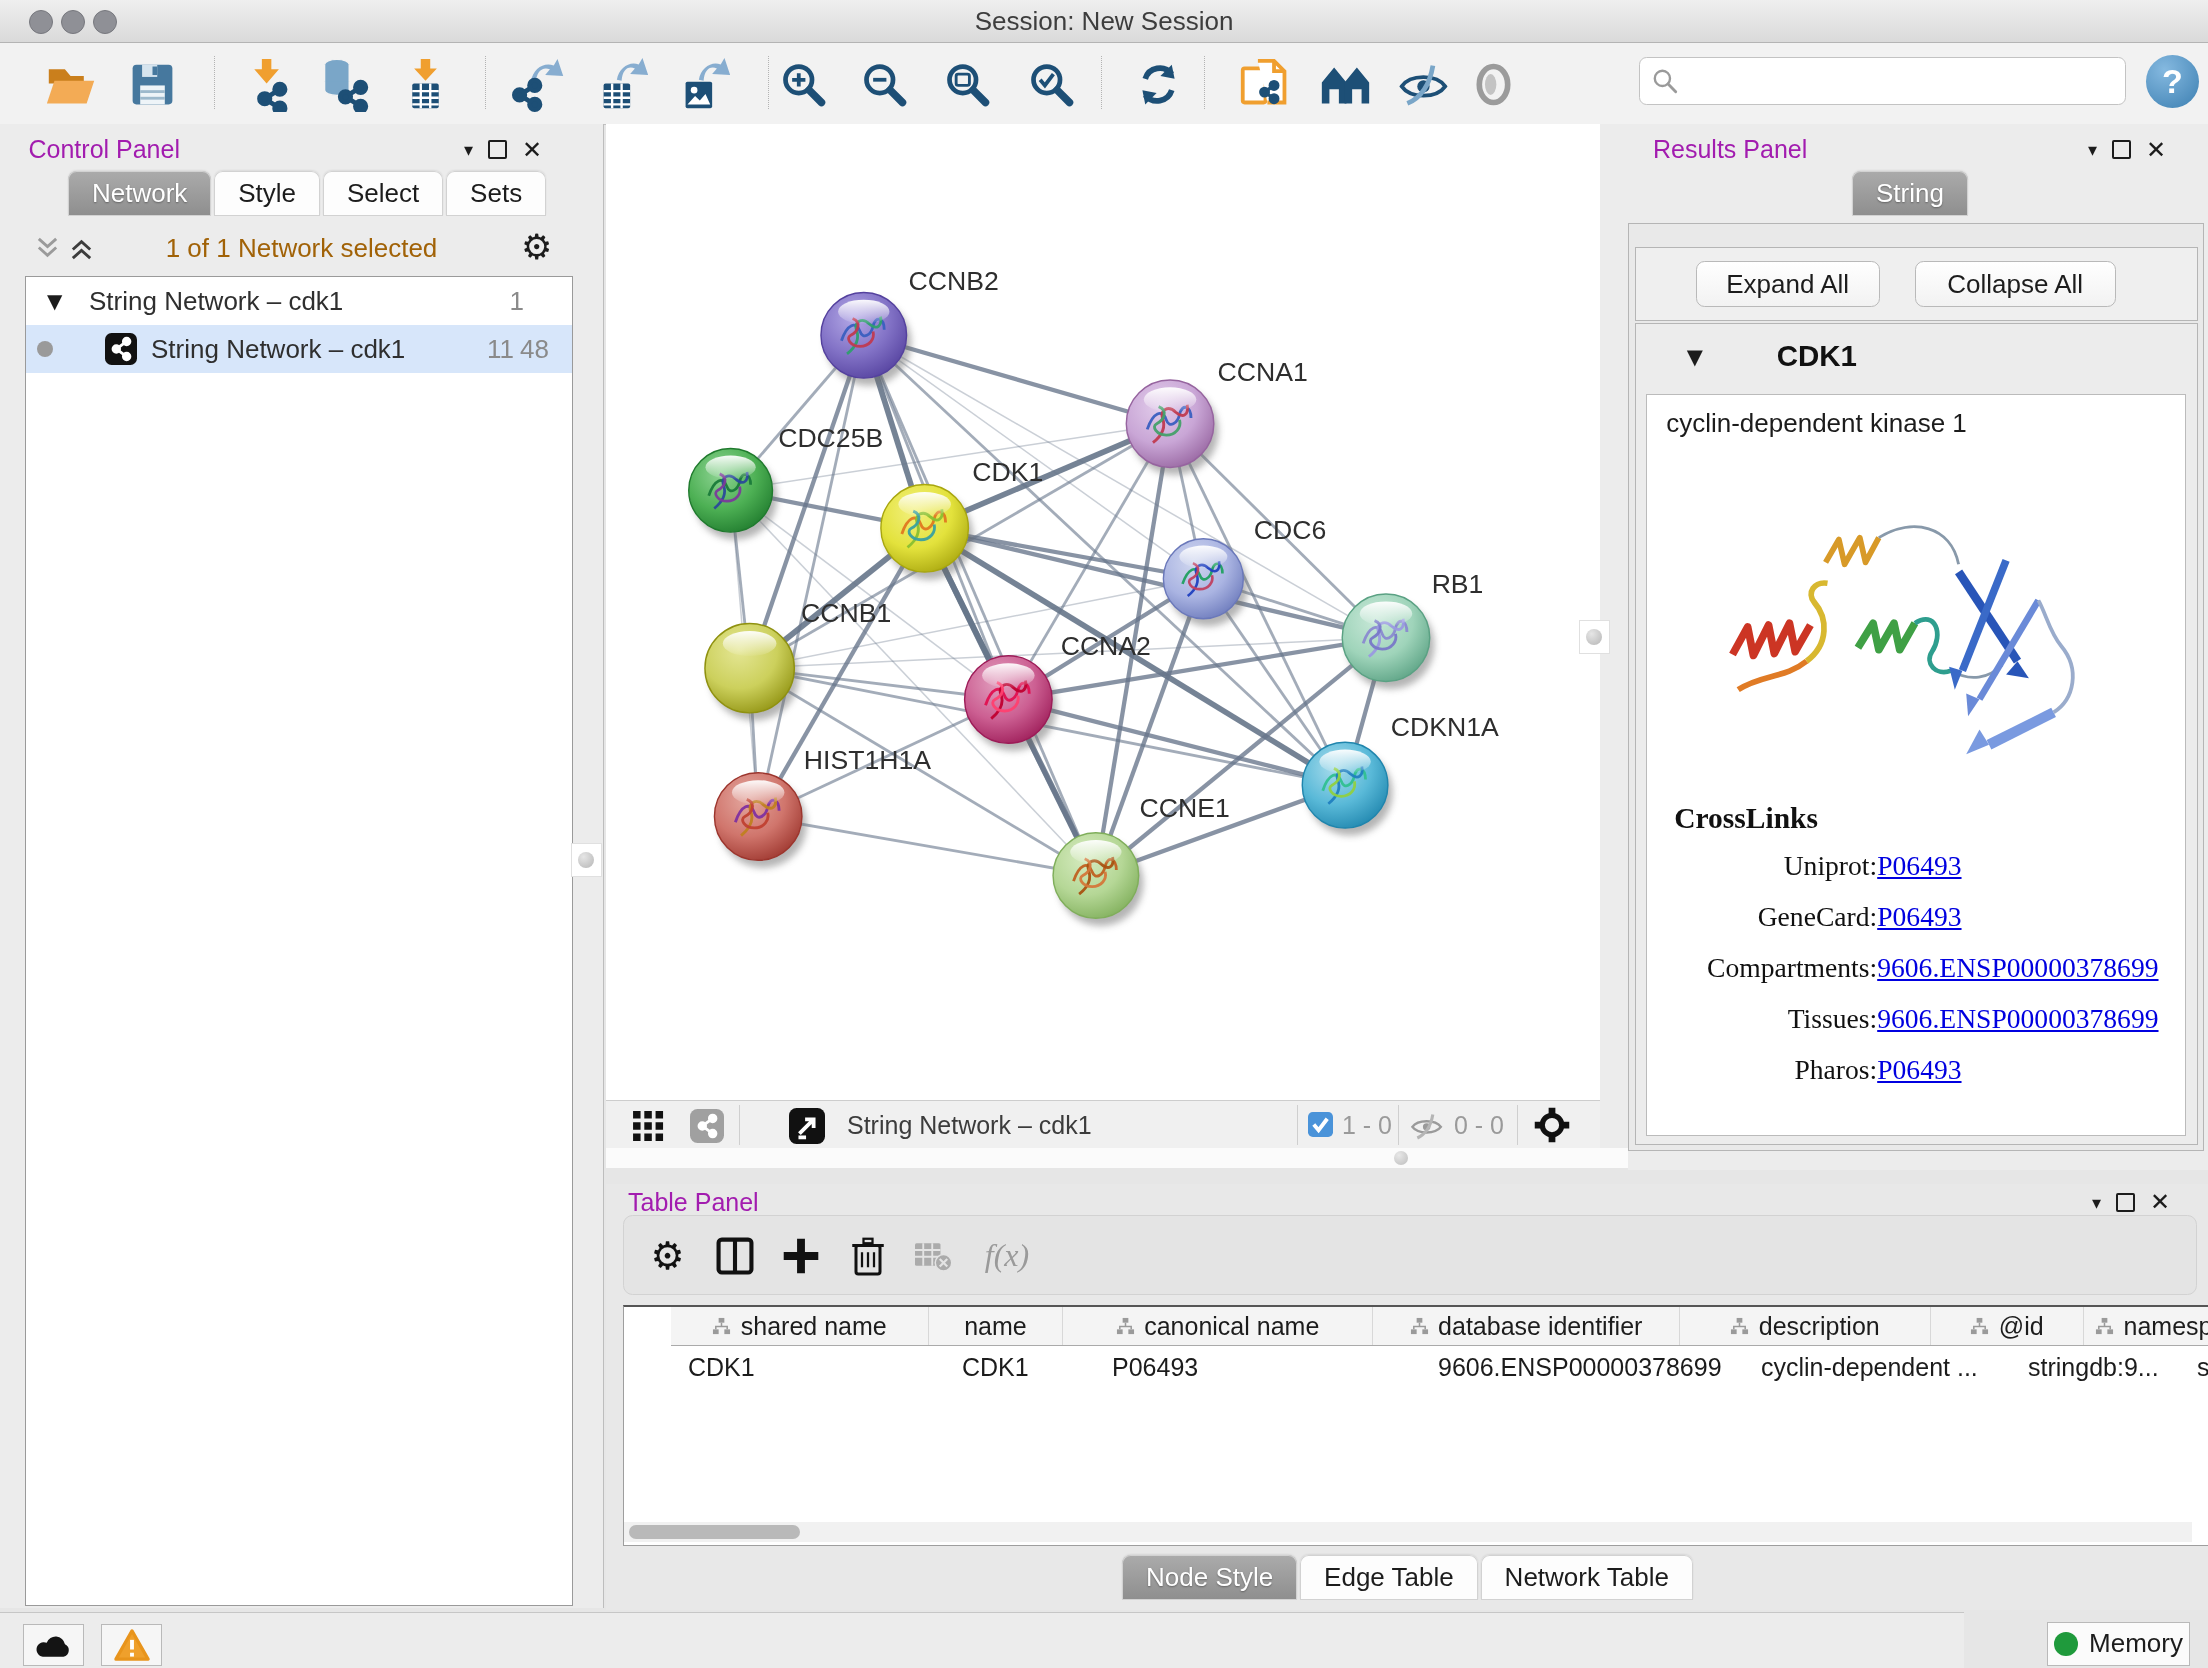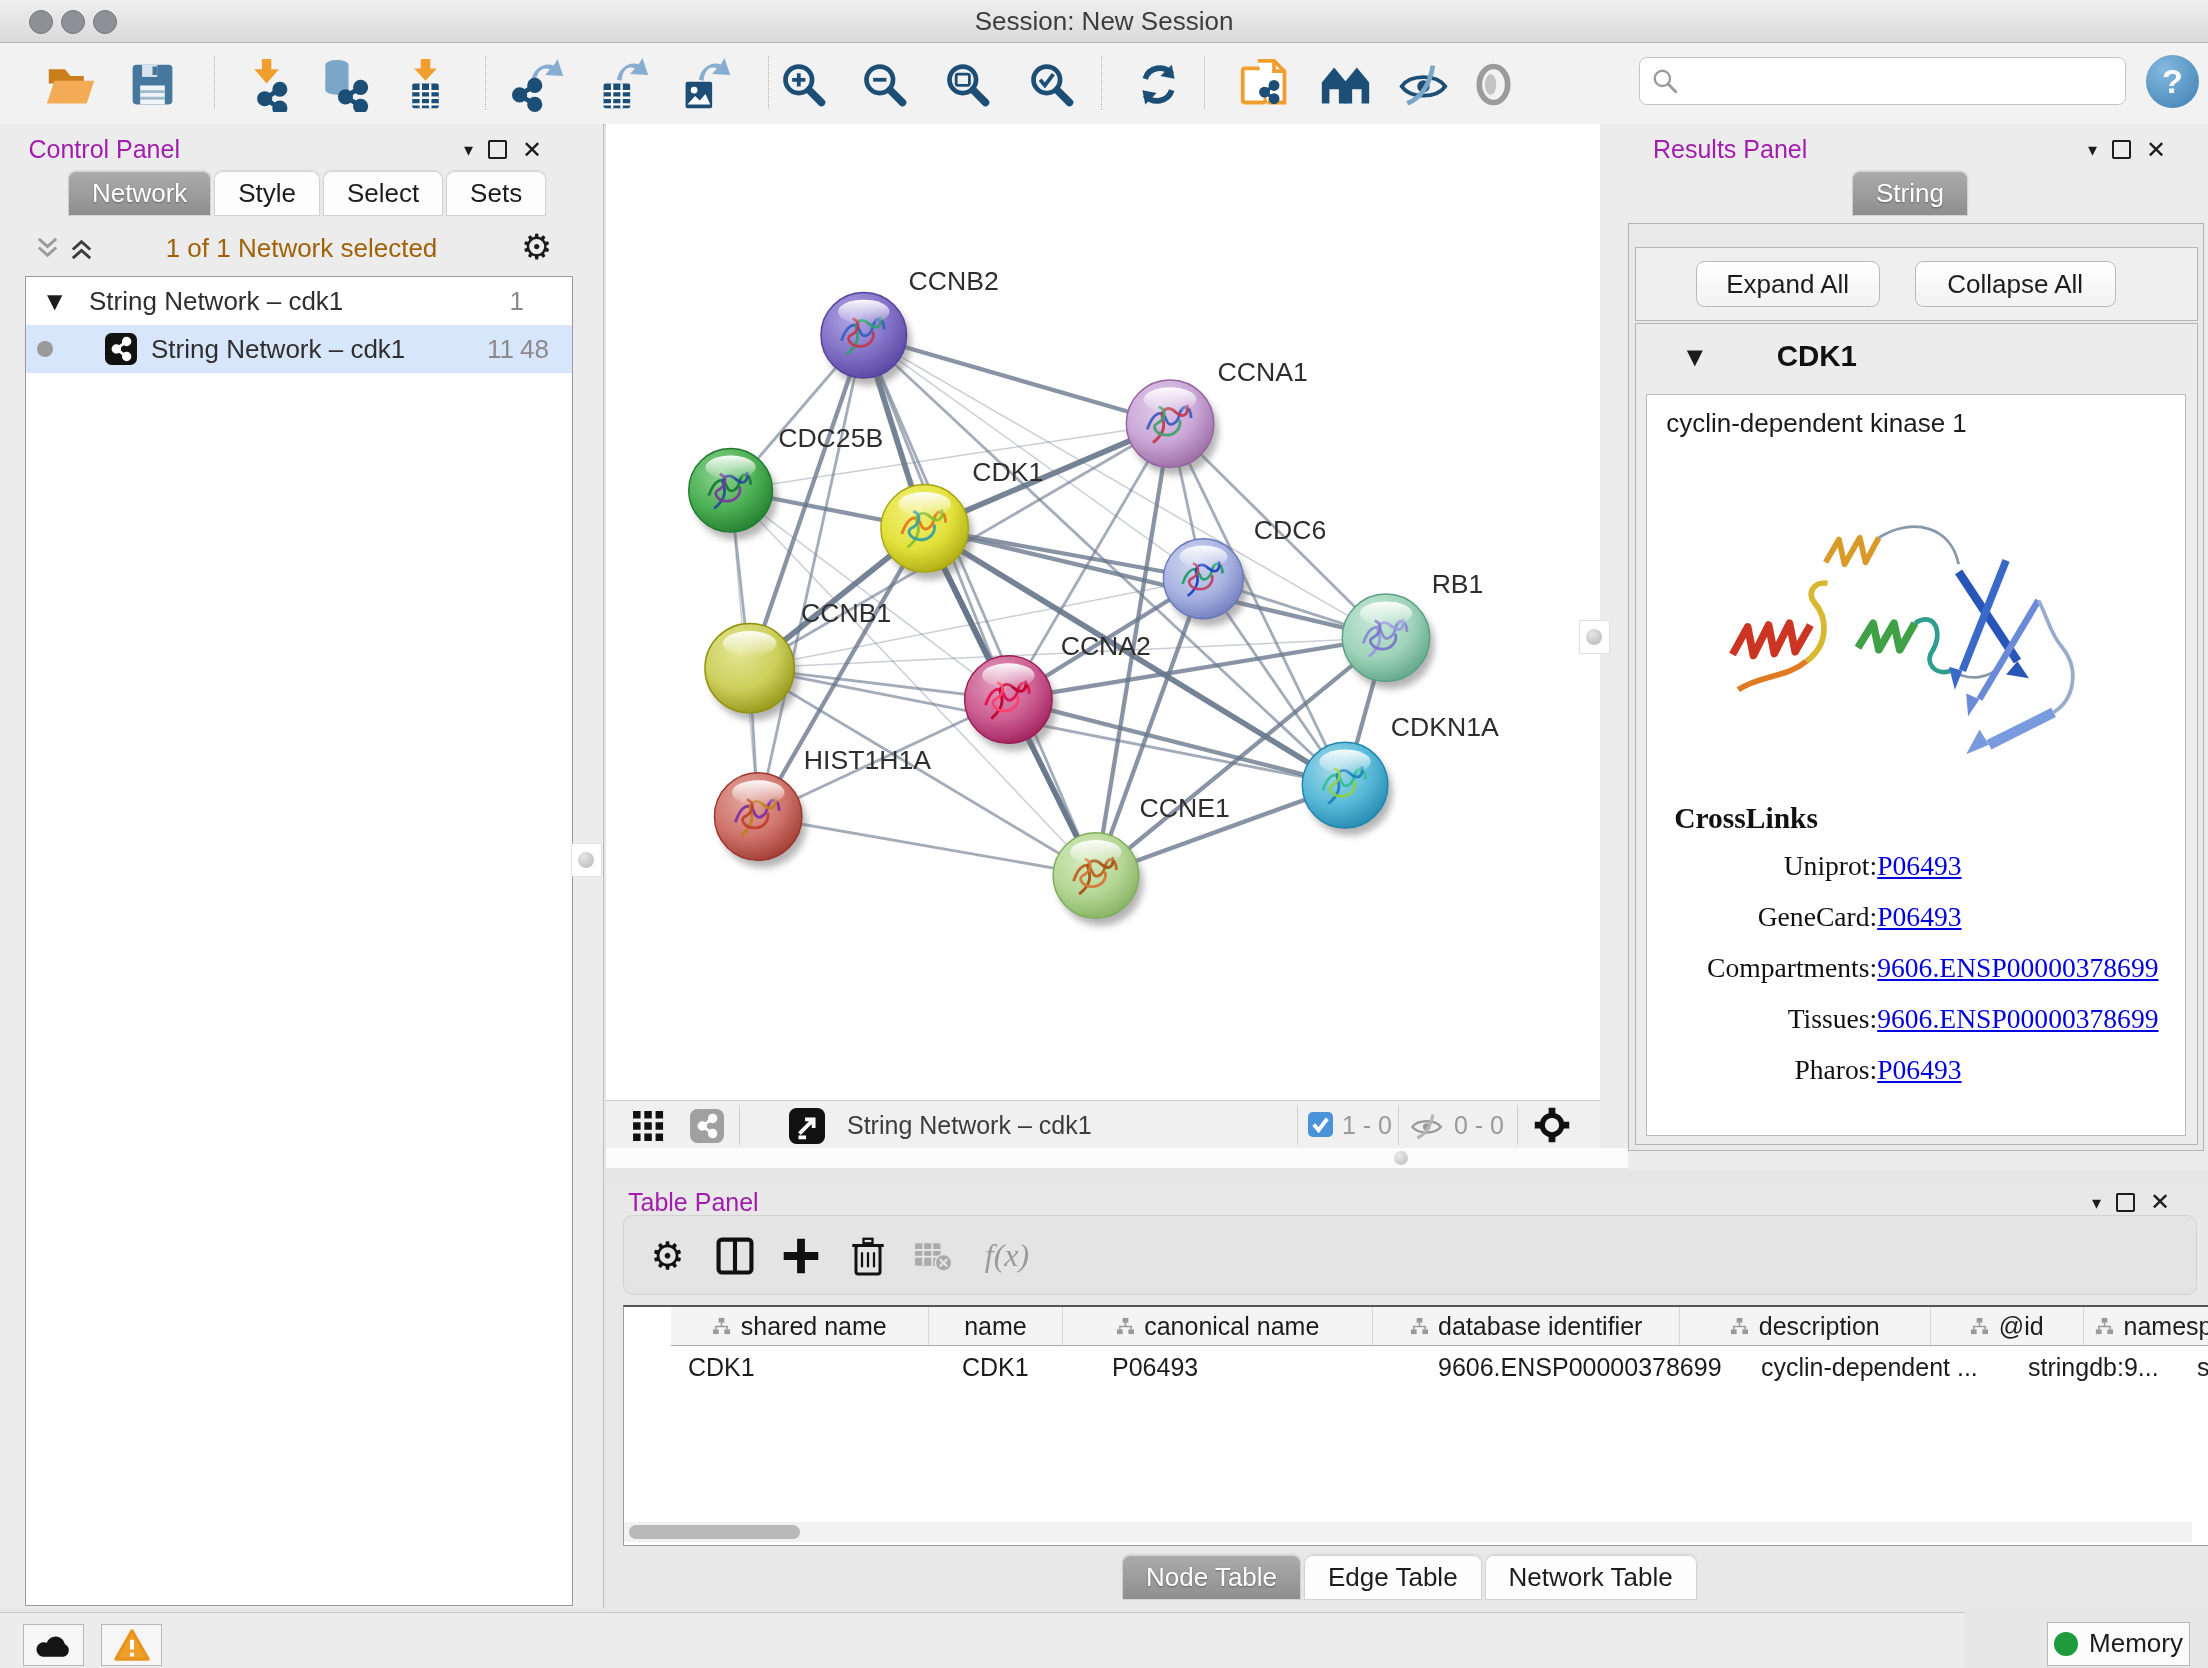--- a/index.html
+++ b/index.html
@@ -794,21 +794,21 @@
           <div class="bcell" style="width: 250px; flex: 0 0 250px;">cyclin-dependent ...</div>
           <div class="bcell" style="width: 152px; flex: 0 0 152px;">stringdb:9...</div>
           <div class="bcell" style="width: 166px; flex: 0 0 166px;">stringdb</div>
         </div>
       </div>
     <div id="t-scroll">
       <span class="handle"></span>
       </div>
   </div>
   <div id="table-tabs" class="tabbar">
-      <span class="tab active">Node Table</span>
+      <span class="tab active">Node Style</span>
       <span class="tab">Edge Table</span>
       <span class="tab">Network Table</span>
     </div>
 </div>
 
 <div id="statusbar">
   <button class="sbtn" style="left:23px">
     <svg width="38" height="28.5" viewBox="0 0 52 38">
       <path d="M14 36 a10 10 0 1 1 2 -19 a13 13 0 0 1 25 2 a9 9 0 0 1 -2 17 z" fill="#141414"></path>
       </svg>

